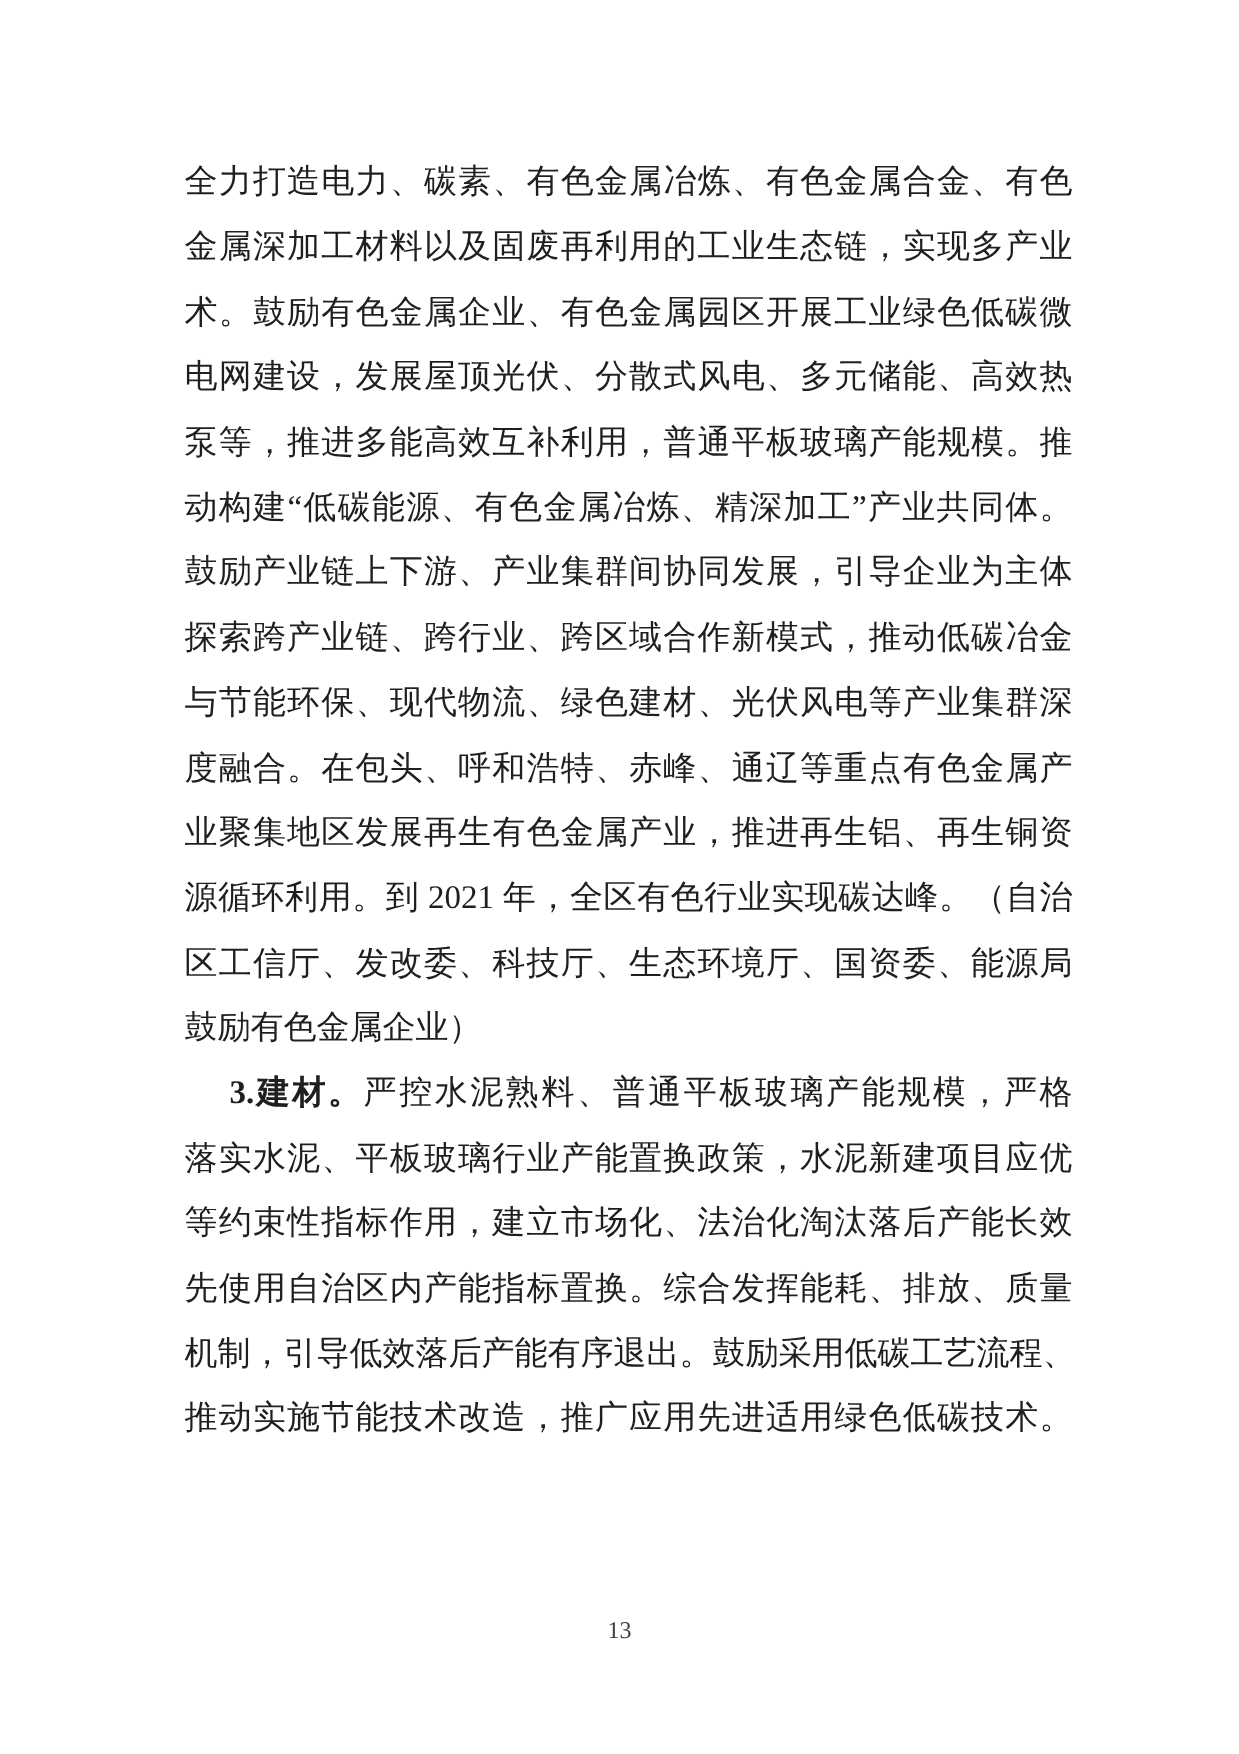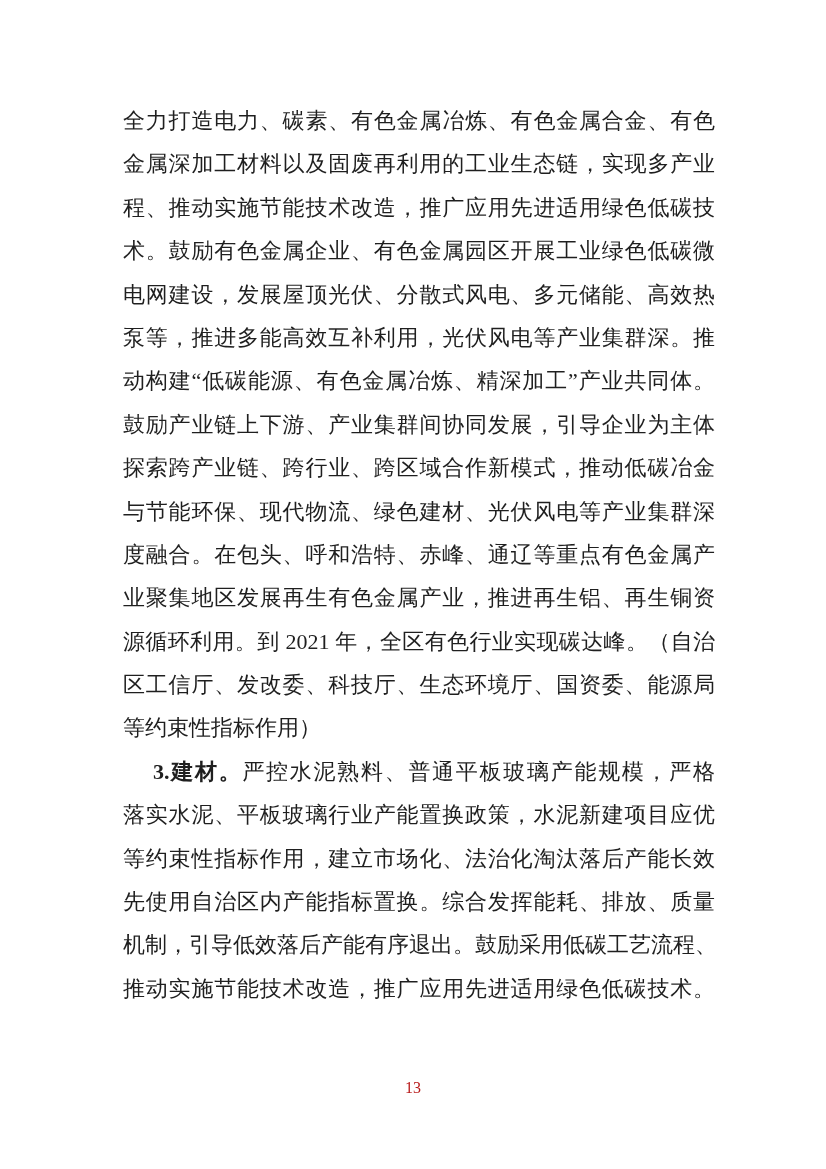--- a/index.html
+++ b/index.html
@@ -45,43 +45,42 @@
     font-family: Liberation Serif, serif;
   }
   .page-number {
     position: absolute;
     left: 0;
     right: 0;
     top: 1078px;
     text-align: center;
     font-size: 16px;
     line-height: 20px;
-    color: #b91c1c;
+    color: #404040;
   }
 </style>
 </head>
 <body>
 
 <div class="doc-page">
   <div class="doc-body">
       <div class="line">全力打造电力、碳素、有色金属冶炼、有色金属合金、有色</div>
       <div class="line">金属深加工材料以及固废再利用的工业生态链，实现多产业</div>
-      <div class="line">程、推动实施节能技术改造，推广应用先进适用绿色低碳技</div>
       <div class="line">术。鼓励有色金属企业、有色金属园区开展工业绿色低碳微</div>
       <div class="line">电网建设，发展屋顶光伏、分散式风电、多元储能、高效热</div>
-      <div class="line">泵等，推进多能高效互补利用，光伏风电等产业集群深。推</div>
+      <div class="line">泵等，推进多能高效互补利用，普通平板玻璃产能规模。推</div>
       <div class="line">动构建“低碳能源、有色金属冶炼、精深加工”产业共同体。</div>
       <div class="line">鼓励产业链上下游、产业集群间协同发展，引导企业为主体</div>
       <div class="line">探索跨产业链、跨行业、跨区域合作新模式，推动低碳冶金</div>
       <div class="line">与节能环保、现代物流、绿色建材、光伏风电等产业集群深</div>
       <div class="line">度融合。在包头、呼和浩特、赤峰、通辽等重点有色金属产</div>
       <div class="line">业聚集地区发展再生有色金属产业，推进再生铝、再生铜资</div>
       <div class="line">源循环利用。到 2021 年，全区有色行业实现碳达峰。（自治</div>
       <div class="line">区工信厅、发改委、科技厅、生态环境厅、国资委、能源局</div>
-      <div class="line short">等约束性指标作用）</div>
+      <div class="line short">鼓励有色金属企业）</div>
       <div class="line indent"><b>3.建材。</b>严控水泥熟料、普通平板玻璃产能规模，严格</div>
       <div class="line">落实水泥、平板玻璃行业产能置换政策，水泥新建项目应优</div>
       <div class="line">等约束性指标作用，建立市场化、法治化淘汰落后产能长效</div>
       <div class="line">先使用自治区内产能指标置换。综合发挥能耗、排放、质量</div>
       <div class="line">机制，引导低效落后产能有序退出。鼓励采用低碳工艺流程、</div>
       <div class="line">推动实施节能技术改造，推广应用先进适用绿色低碳技术。</div>
     </div>
   <div class="page-number">13</div>
 </div>
 

